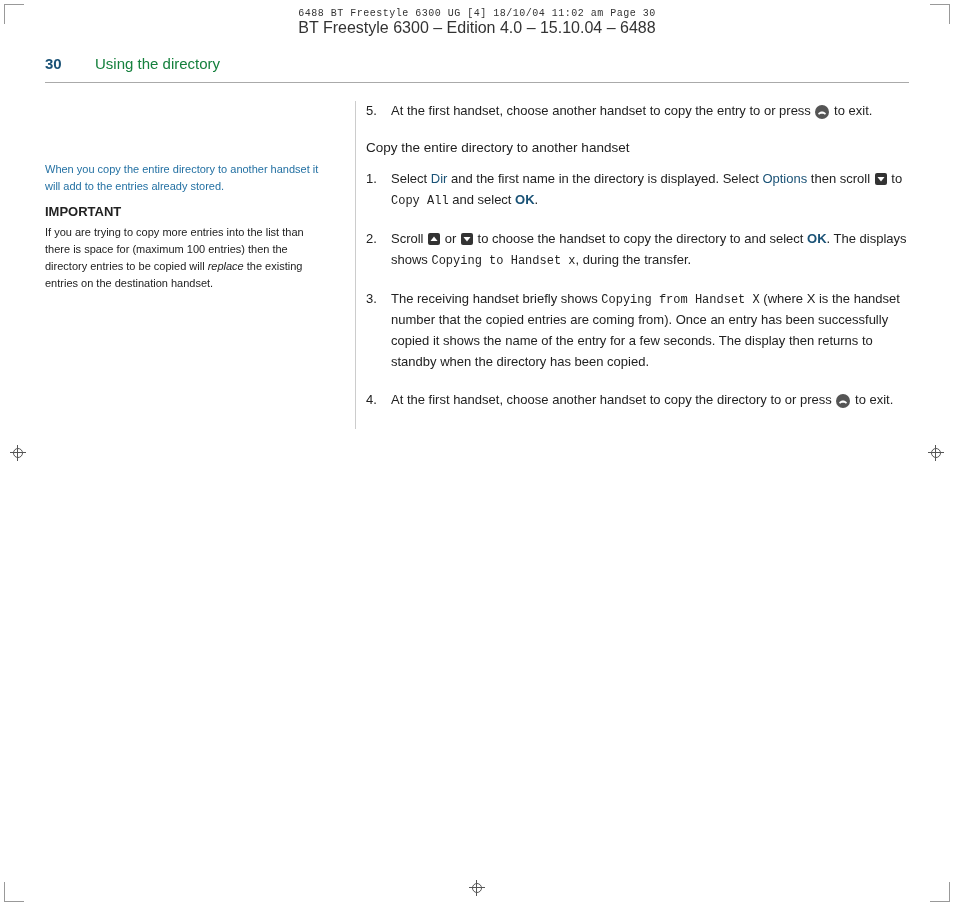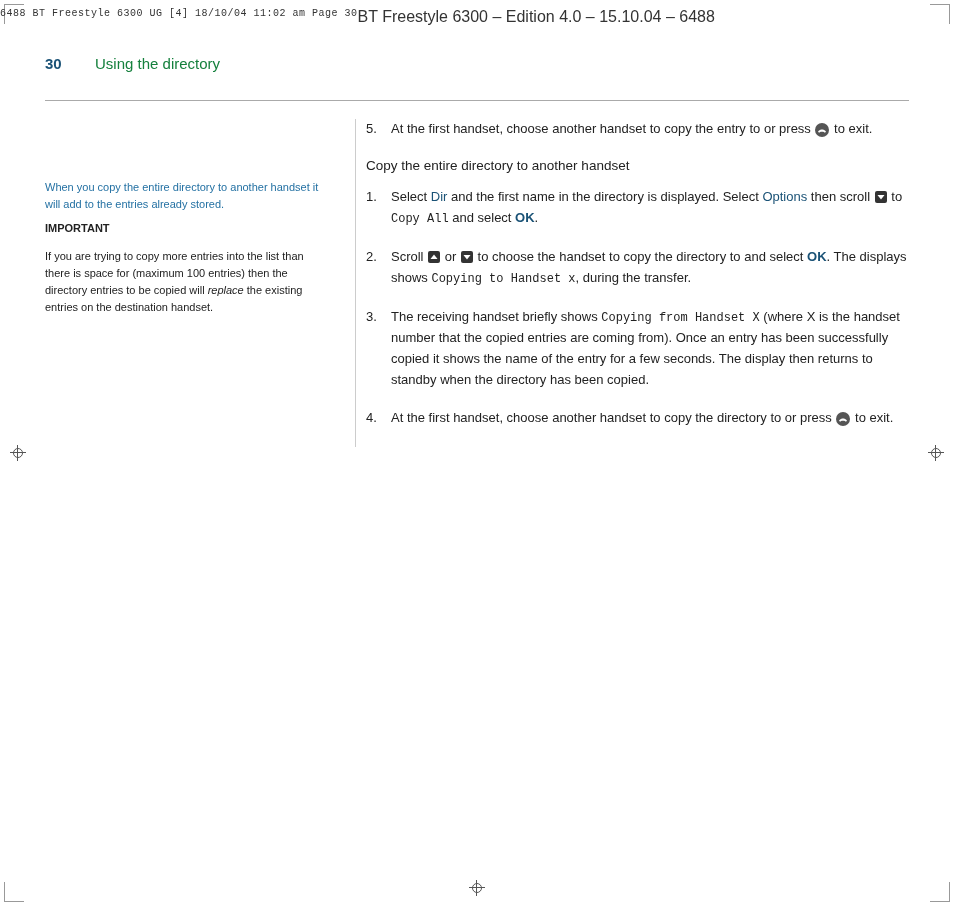--- a/index.html
+++ b/index.html
@@ -22,21 +22,22 @@
       position: relative;
     }
 
     
     .page-header {
       position: absolute;
       top: 8px;
       left: 0;
       right: 0;
       display: flex;
-      align-items: flex-start;
+      flex-direction: column;
+      align-items: center;
     }
 
     .page-header-line1 {
       font-size: 10px;
       font-family: 'Courier New', monospace;
       color: #333;
       letter-spacing: 0.5px;
     }
 
     .page-header-line2 {
@@ -89,21 +90,21 @@
       left: 45px;
       right: 45px;
       bottom: 45px;
     }
 
     
     .chapter-heading {
       display: flex;
       align-items: baseline;
       gap: 20px;
-      margin-bottom: 28px;
+      margin-bottom: 10px;
     }
 
     .page-number {
       font-size: 15px;
       font-weight: bold;
       color: #1a5276;
       min-width: 30px;
     }
 
     .chapter-title {
@@ -142,24 +143,24 @@
       font-size: 11px;
       color: #2471a3;
       line-height: 1.5;
     }
 
     .important-block {
       margin-top: 10px;
     }
 
     .important-label {
-      font-size: 11px;
+      font-size: 13px;
       font-weight: bold;
       color: #222;
-      margin-bottom: 14px;
+      margin-bottom: 5px;
     }
 
     .important-body {
       font-size: 11px;
       color: #222;
       line-height: 1.55;
     }
 
     .important-body em {
       font-style: italic;

